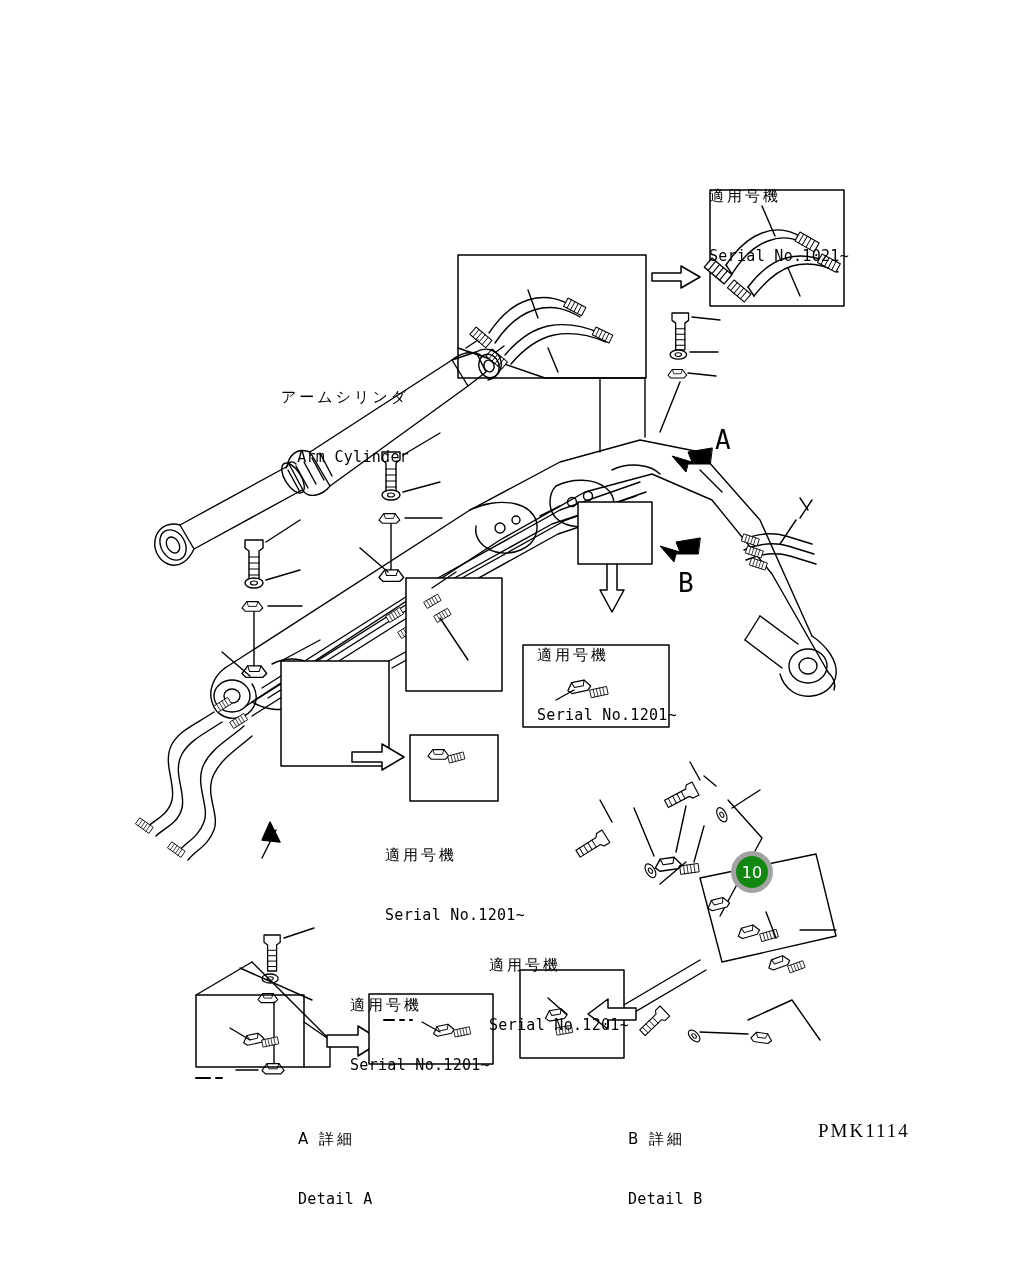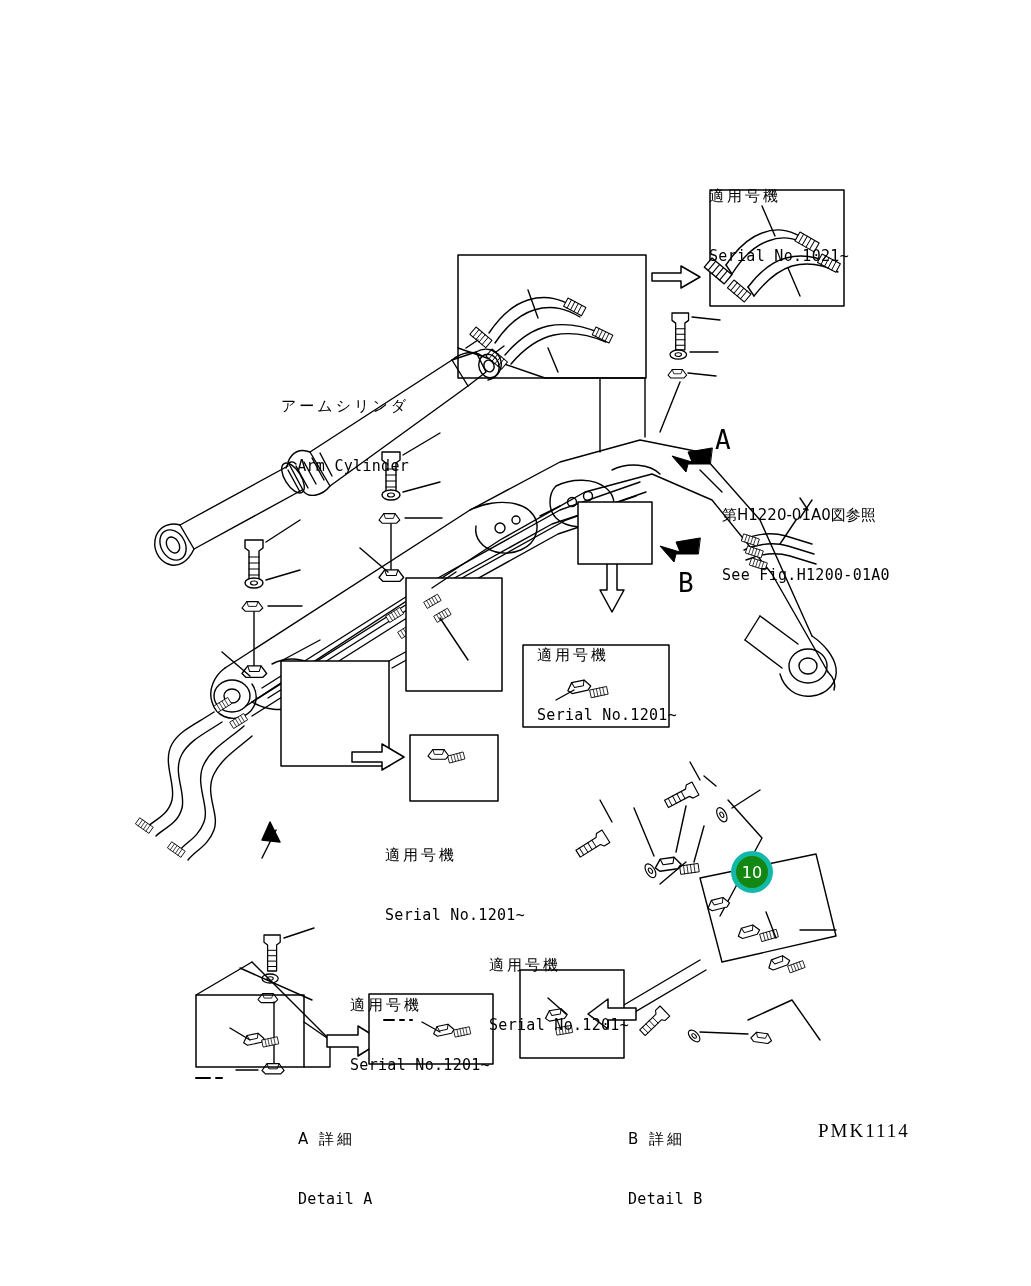--- a/index.html
+++ b/index.html
@@ -57,21 +57,21 @@
     letter-spacing: 2px;
     color: #000;
     margin-left: 12px;
   }
   .hot-marker {
     position: absolute;
     width: 42px;
     height: 42px;
     border-radius: 50%;
     background: #128712;
-    border: 5px solid #14b8a6;
+    border: 5px solid #a3a3a3;
     box-sizing: border-box;
     color: #ffffff;
     font-family: "DejaVu Sans", sans-serif;
     font-size: 16px;
     display: flex;
     align-items: center;
     justify-content: center;
   }
 </style>
 </head>
@@ -534,29 +534,25 @@
       </g>
 
     </g>
   </svg>
 
   <div class="lbl" style="left:709px; top:146px;">
     <span class="jp">適用号機</span>
     <span class="en">Serial No.1021~</span>
   </div>
 
-  <div class="lbl" style="left:281px; top:356px;">
+  <div class="lbl" style="left:281px; top:347px;">
     <span class="jp">アームシリンダ</span>
     <span class="en">Arm Cylinder</span>
   </div>
 
-  <div class="lbl" style="left:722px; top:465px;">
-    <span class="jp" style="letter-spacing:0px;">第H1220-01A0図参照</span>
-    <span class="en">See Fig.H1200-01A0</span>
-  </div>
 
   <div class="callout-letter" style="left:715px; top:425px;">A</div>
   <div class="callout-letter" style="left:678px; top:568px;">B</div>
 
   <div class="lbl" style="left:537px; top:605px;">
     <span class="jp">適用号機</span>
     <span class="en">Serial No.1201~</span>
   </div>
 
   <div class="lbl" style="left:385px; top:805px;">

